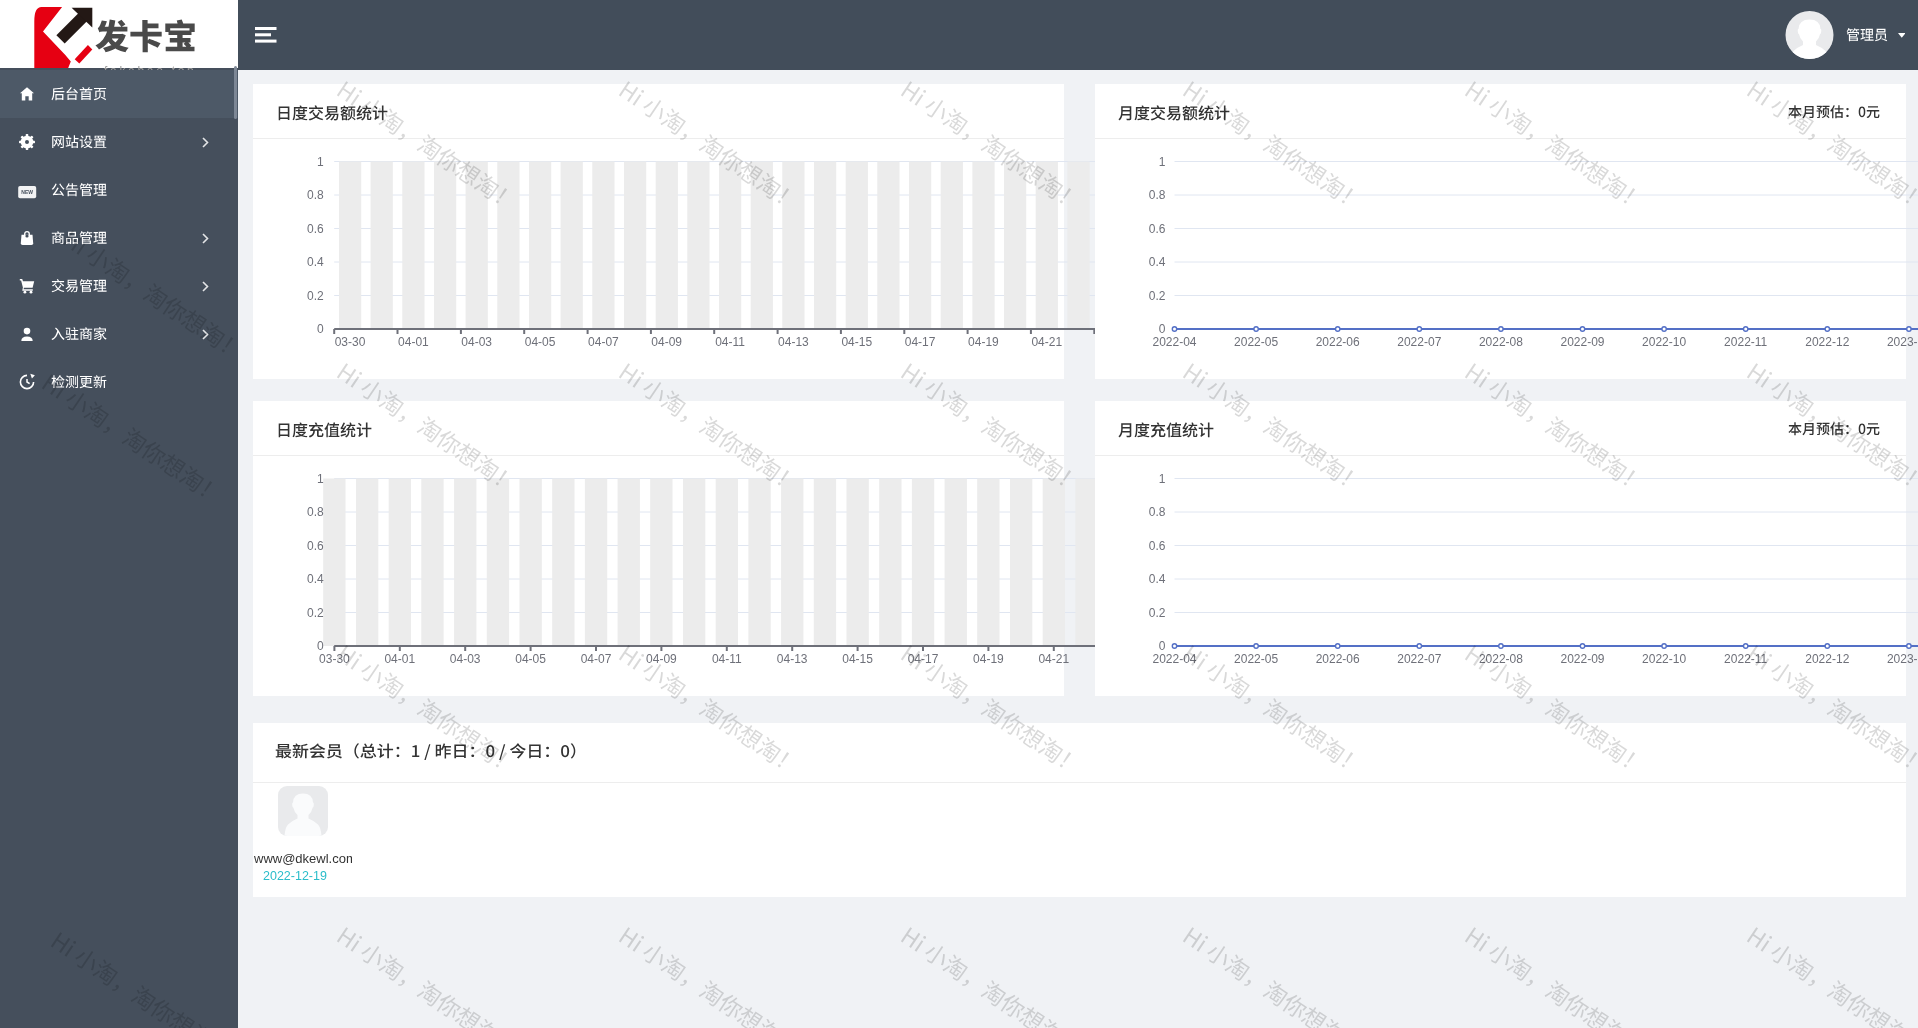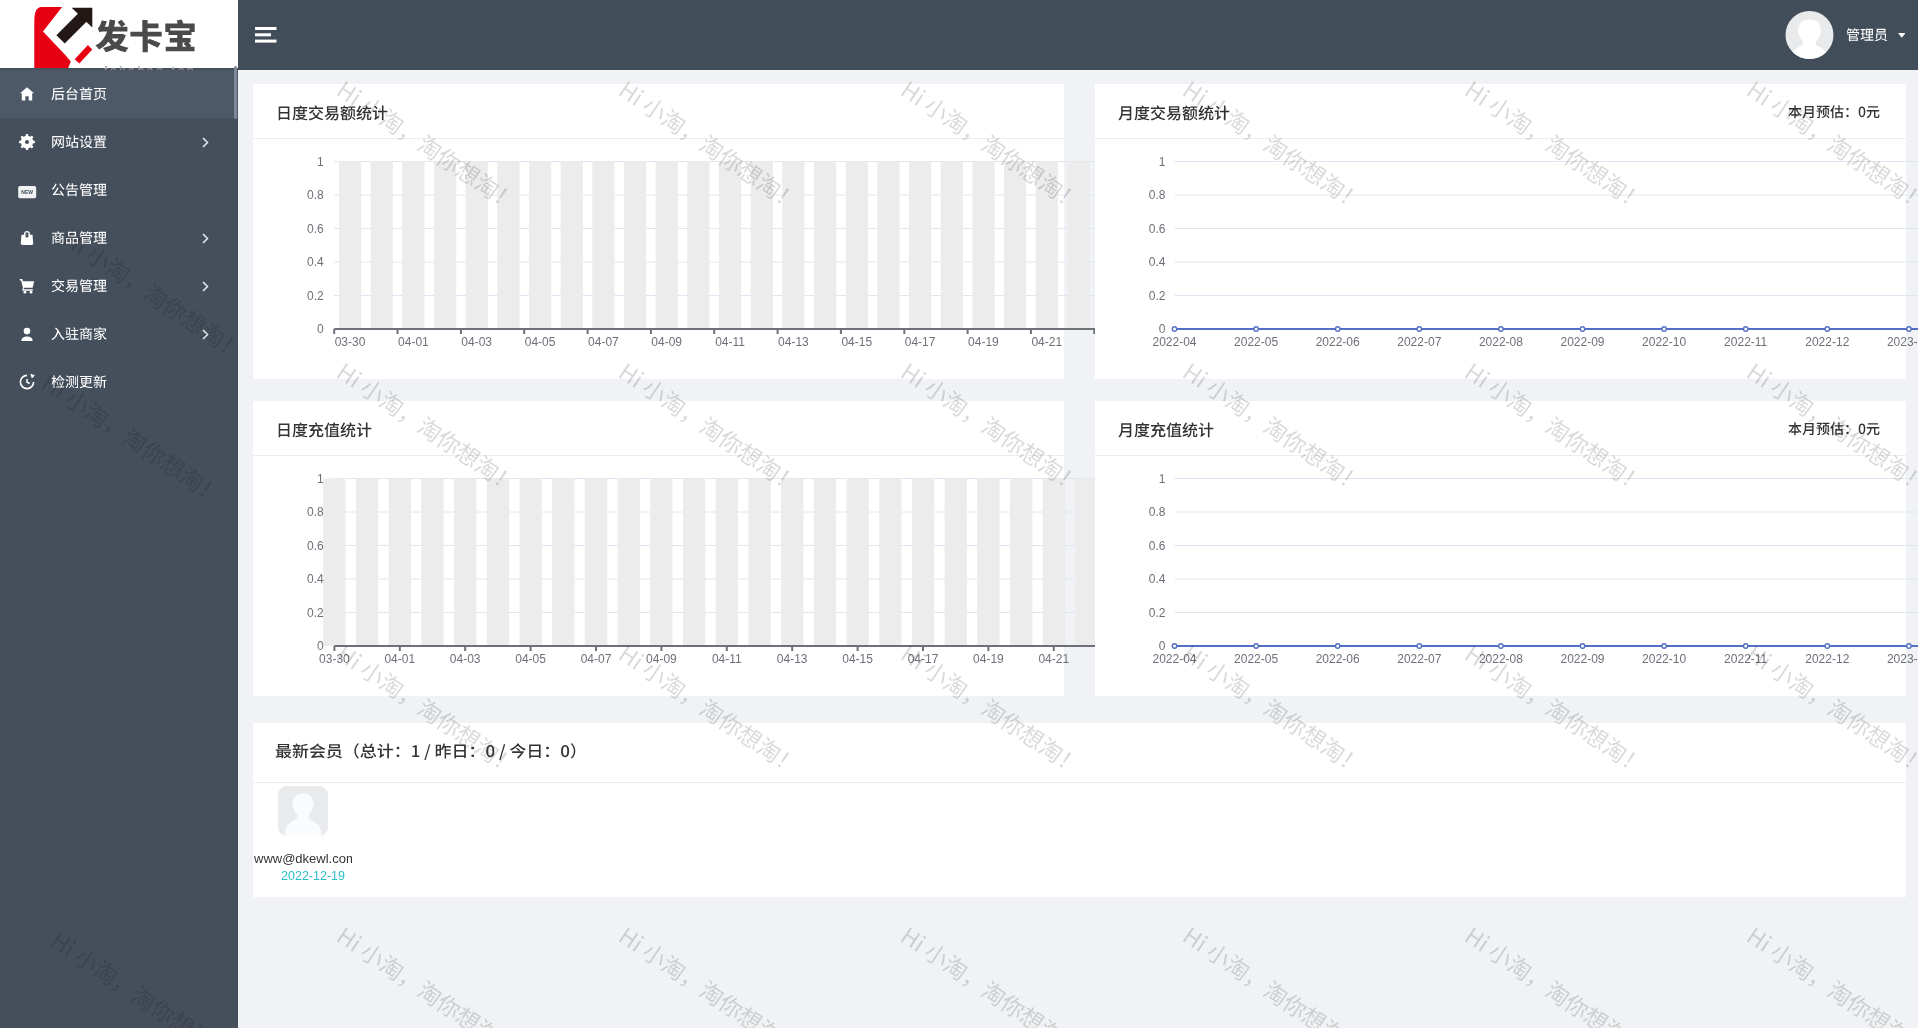--- a/index.html
+++ b/index.html
@@ -341,21 +341,21 @@
       <clipPath id="mac">
         <rect x="0" y="0" width="50" height="50" rx="9"></rect>
       </clipPath>
     </defs>
 <rect x="0" y="0" width="50" height="50" rx="9" fill="#e9eaec"></rect>
 <g clip-path="url(#mac)" fill="#fafbfc">
 <path d="M25,7.5 Q34.5,7.5 35,16.5 Q36,16.3 35.8,19 Q35.6,21.5 34.6,21.7 Q33.6,26.5 30.5,29 L30.5,32.5 Q36.5,35 40,38.5 Q43,42 43.5,50 L6.5,50 Q7,42 10,38.5 Q13.5,35 19.5,32.5 L19.5,29 Q16.4,26.5 15.4,21.7 Q14.4,21.5 14.2,19 Q14,16.3 15,16.5 Q15.5,7.5 25,7.5 Z"></path>
 </g>
   </svg>
 <div class="abs" style="left:254px;top:851px;width:97.5px;height:15px;overflow:hidden;font-size:13px;color:#333;white-space:nowrap">www@dkewl.com</div>
-<div class="abs" style="left:263px;top:869px;width:82px;text-align:right;font-size:12.5px;color:#2abdca">2022-12-19</div>
+<div class="abs" style="left:263px;top:869px;width:82px;text-align:left;font-size:12.5px;color:#2abdca">2022-12-19</div>
 <svg class="abs" style="left:0;top:0;pointer-events:none" width="1918" height="1028" viewBox="0 0 1918 1028">
 <defs>
       <g id="wmt">
         <path transform="translate(0,18)" d="M2.3 0V-16.9H4.4V-9.8H12.3V-16.9H14.4V0H12.3V-7.9H4.4V0Z M18.9 0V-12.5H21V0ZM19.9 -15.1Q19.3 -15.1 18.9 -15.5Q18.5 -15.8 18.5 -16.5Q18.5 -17.1 18.9 -17.5Q19.3 -17.8 19.9 -17.8Q20.5 -17.8 20.9 -17.5Q21.3 -17.1 21.3 -16.5Q21.3 -15.8 20.9 -15.5Q20.5 -15.1 19.9 -15.1Z M38.9 -19H40.7V-0.6Q40.7 0.4 40.5 0.9Q40.2 1.3 39.6 1.5Q38.9 1.7 37.9 1.8Q36.8 1.9 35.1 1.8Q35.1 1.6 35 1.3Q34.9 1 34.7 0.6Q34.6 0.3 34.4 0Q35.3 0.1 36.1 0.1Q36.8 0.1 37.4 0.1Q38 0.1 38.2 0.1Q38.6 0.1 38.7 -0.1Q38.9 -0.2 38.9 -0.6ZM44.4 -13.1 46.1 -13.8Q47.1 -12.1 48 -10.3Q49 -8.5 49.7 -6.7Q50.4 -4.9 50.7 -3.5L48.8 -2.8Q48.5 -4.2 47.9 -5.9Q47.2 -7.7 46.3 -9.6Q45.4 -11.5 44.4 -13.1ZM32.9 -13.6 34.8 -13.3Q34.4 -11.6 33.8 -9.7Q33.3 -7.9 32.5 -6.2Q31.6 -4.5 30.6 -3.2Q30.4 -3.3 30.1 -3.5Q29.8 -3.7 29.5 -3.8Q29.2 -4 29 -4.1Q30 -5.3 30.8 -6.9Q31.5 -8.6 32.1 -10.3Q32.6 -12.1 32.9 -13.6Z M61 -19.3 62.6 -18.9Q62 -17.4 61.2 -15.9Q60.4 -14.4 59.5 -13.1Q58.6 -11.8 57.7 -10.8Q57.5 -11 57.3 -11.2Q57 -11.4 56.8 -11.5Q56.5 -11.7 56.3 -11.8Q57.7 -13.2 59 -15.2Q60.2 -17.2 61 -19.3ZM61.6 -13.9 63.1 -13.5Q62.5 -12.2 61.7 -10.8Q60.9 -9.5 60.1 -8.6Q59.9 -8.7 59.4 -8.9Q59 -9.1 58.7 -9.3Q59.6 -10.2 60.4 -11.4Q61.1 -12.6 61.6 -13.9ZM60.5 -15.9H71.6V-14.3H59.9ZM70.8 -15.9H72.5Q72.5 -15.9 72.5 -15.7Q72.5 -15.5 72.5 -15.3Q72.5 -15.1 72.5 -15Q72.4 -10.8 72.4 -8Q72.3 -5.1 72.2 -3.3Q72.1 -1.5 71.9 -0.6Q71.7 0.4 71.4 0.8Q71 1.3 70.6 1.5Q70.2 1.7 69.6 1.8Q69 1.8 68 1.8Q67.1 1.8 66.1 1.8Q66.1 1.4 66 0.9Q65.8 0.5 65.6 0.1Q66.7 0.2 67.6 0.3Q68.6 0.3 69 0.3Q69.3 0.3 69.5 0.2Q69.7 0.1 69.8 -0.1Q70.1 -0.4 70.3 -1.3Q70.4 -2.3 70.5 -4.1Q70.6 -5.9 70.7 -8.7Q70.8 -11.5 70.8 -15.5ZM61.2 -11.8H68.5V-10.4H61.2ZM58.2 -8.2H69.5V-6.8H58.2ZM63.2 -11.1H64.7V-2.2H63.2ZM59.4 -5.8H60.8V-2.8H67.1V-5.8H68.6V-1.4H59.4ZM53.3 -17.8 54.4 -19Q55 -18.7 55.7 -18.4Q56.4 -18 57 -17.6Q57.7 -17.3 58.1 -16.9L56.9 -15.6Q56.6 -15.9 55.9 -16.3Q55.3 -16.7 54.6 -17.1Q54 -17.5 53.3 -17.8ZM52.1 -11.5 53.1 -12.7Q53.7 -12.5 54.3 -12.2Q55 -11.8 55.6 -11.5Q56.2 -11.2 56.6 -10.9L55.5 -9.5Q55.2 -9.8 54.6 -10.2Q54 -10.5 53.3 -10.9Q52.7 -11.3 52.1 -11.5ZM52.7 0.2Q53.2 -0.7 53.8 -1.9Q54.4 -3.1 55 -4.5Q55.6 -5.8 56 -7.1L57.4 -6Q57 -4.8 56.5 -3.5Q55.9 -2.2 55.4 -1Q54.8 0.3 54.3 1.3Z M77.8 2.5 77.3 1.2Q78.7 0.7 79.5 -0.2Q80.2 -1.1 80.2 -2.4L79.8 -4.4L81 -2.6Q80.8 -2.3 80.5 -2.2Q80.2 -2.1 79.8 -2.1Q79.1 -2.1 78.6 -2.5Q78.1 -2.9 78.1 -3.8Q78.1 -4.6 78.6 -5Q79.2 -5.4 79.8 -5.4Q80.8 -5.4 81.3 -4.7Q81.8 -4 81.8 -2.8Q81.8 -0.9 80.7 0.5Q79.7 1.8 77.8 2.5Z M107 -19.3 108.6 -18.9Q108 -17.4 107.2 -15.9Q106.4 -14.4 105.5 -13.1Q104.6 -11.8 103.7 -10.8Q103.5 -11 103.3 -11.2Q103 -11.4 102.8 -11.5Q102.5 -11.7 102.3 -11.8Q103.7 -13.2 105 -15.2Q106.2 -17.2 107 -19.3ZM107.6 -13.9 109.1 -13.5Q108.5 -12.2 107.7 -10.8Q106.9 -9.5 106.1 -8.6Q105.9 -8.7 105.4 -8.9Q105 -9.1 104.7 -9.3Q105.6 -10.2 106.4 -11.4Q107.1 -12.6 107.6 -13.9ZM106.5 -15.9H117.6V-14.3H105.9ZM116.8 -15.9H118.5Q118.5 -15.9 118.5 -15.7Q118.5 -15.5 118.5 -15.3Q118.5 -15.1 118.5 -15Q118.4 -10.8 118.4 -8Q118.3 -5.1 118.2 -3.3Q118.1 -1.5 117.9 -0.6Q117.7 0.4 117.4 0.8Q117 1.3 116.6 1.5Q116.2 1.7 115.6 1.8Q115 1.8 114 1.8Q113.1 1.8 112.1 1.8Q112.1 1.4 112 0.9Q111.8 0.5 111.6 0.1Q112.7 0.2 113.6 0.3Q114.6 0.3 115 0.3Q115.3 0.3 115.5 0.2Q115.7 0.1 115.8 -0.1Q116.1 -0.4 116.3 -1.3Q116.4 -2.3 116.5 -4.1Q116.6 -5.9 116.7 -8.7Q116.8 -11.5 116.8 -15.5ZM107.2 -11.8H114.5V-10.4H107.2ZM104.2 -8.2H115.5V-6.8H104.2ZM109.2 -11.1H110.7V-2.2H109.2ZM105.4 -5.8H106.8V-2.8H113.1V-5.8H114.6V-1.4H105.4ZM99.3 -17.8 100.4 -19Q101 -18.7 101.7 -18.4Q102.4 -18 103 -17.6Q103.7 -17.3 104.1 -16.9L102.9 -15.6Q102.6 -15.9 101.9 -16.3Q101.3 -16.7 100.6 -17.1Q100 -17.5 99.3 -17.8ZM98.1 -11.5 99.1 -12.7Q99.7 -12.5 100.3 -12.2Q101 -11.8 101.6 -11.5Q102.2 -11.2 102.6 -10.9L101.5 -9.5Q101.2 -9.8 100.6 -10.2Q100 -10.5 99.3 -10.9Q98.7 -11.3 98.1 -11.5ZM98.7 0.2Q99.2 -0.7 99.8 -1.9Q100.4 -3.1 101 -4.5Q101.6 -5.8 102 -7.1L103.4 -6Q103 -4.8 102.5 -3.5Q101.9 -2.2 101.4 -1Q100.8 0.3 100.3 1.3Z M130.9 -19.2 132.6 -18.8Q132.2 -17 131.6 -15.3Q130.9 -13.5 130.2 -12Q129.4 -10.5 128.5 -9.3Q128.4 -9.4 128.1 -9.6Q127.9 -9.9 127.6 -10.1Q127.3 -10.3 127.1 -10.4Q128 -11.5 128.7 -12.9Q129.4 -14.3 130 -15.9Q130.6 -17.5 130.9 -19.2ZM130.5 -9.5 132.2 -9.1Q131.9 -7.6 131.3 -6.2Q130.8 -4.7 130.2 -3.5Q129.6 -2.2 128.8 -1.3Q128.7 -1.4 128.4 -1.6Q128.1 -1.8 127.9 -1.9Q127.6 -2.1 127.4 -2.2Q128.4 -3.5 129.2 -5.5Q130.1 -7.4 130.5 -9.5ZM130.7 -14.9H141.1V-13.3H130.1ZM134.3 -14.2H136V-0.3Q136 0.5 135.8 0.9Q135.6 1.3 135.2 1.5Q134.7 1.7 133.9 1.8Q133.2 1.9 132.1 1.9Q132.1 1.5 131.9 1Q131.7 0.5 131.5 0.1Q132.3 0.1 133 0.1Q133.7 0.1 133.9 0.1Q134.1 0.1 134.2 0Q134.3 -0 134.3 -0.3ZM137.7 -9.1 139.2 -9.6Q139.9 -8.4 140.5 -7Q141 -5.7 141.5 -4.3Q141.9 -3 142.1 -1.9L140.4 -1.3Q140.3 -2.4 139.9 -3.7Q139.4 -5.1 138.9 -6.5Q138.3 -7.9 137.7 -9.1ZM140.6 -14.9H140.8L141.1 -14.9L142.3 -14.7Q142.1 -13.4 141.8 -12.1Q141.5 -10.7 141.3 -9.8L139.8 -10Q139.9 -10.6 140 -11.4Q140.2 -12.2 140.3 -13Q140.5 -13.9 140.6 -14.6ZM126.3 -19.2 127.9 -18.7Q127.2 -16.8 126.2 -14.9Q125.2 -13 124 -11.3Q122.8 -9.6 121.6 -8.4Q121.5 -8.6 121.3 -8.9Q121.1 -9.2 120.9 -9.5Q120.8 -9.9 120.6 -10.1Q121.7 -11.2 122.8 -12.7Q123.8 -14.1 124.8 -15.8Q125.7 -17.5 126.3 -19.2ZM123.9 -13.3 125.5 -14.9 125.6 -14.9V1.8H123.9Z M149.7 -4.6H151.4V-0.9Q151.4 -0.5 151.7 -0.3Q152 -0.2 153 -0.2Q153.2 -0.2 153.8 -0.2Q154.5 -0.2 155.2 -0.2Q155.9 -0.2 156.6 -0.2Q157.3 -0.2 157.6 -0.2Q158.1 -0.2 158.4 -0.4Q158.7 -0.6 158.8 -1.1Q158.9 -1.7 159 -2.9Q159.2 -2.7 159.4 -2.6Q159.7 -2.5 160 -2.4Q160.3 -2.3 160.5 -2.2Q160.4 -0.8 160.2 -0Q159.9 0.8 159.3 1Q158.7 1.3 157.7 1.3Q157.5 1.3 157 1.3Q156.6 1.3 155.9 1.3Q155.3 1.3 154.7 1.3Q154 1.3 153.5 1.3Q153 1.3 152.9 1.3Q151.6 1.3 150.9 1.2Q150.3 1 150 0.5Q149.7 -0 149.7 -0.9ZM152.8 -5.4 153.9 -6.3Q154.5 -5.8 155.1 -5.2Q155.7 -4.6 156.3 -4Q156.8 -3.5 157.1 -3L155.9 -2Q155.6 -2.4 155 -3Q154.5 -3.6 153.9 -4.2Q153.3 -4.9 152.8 -5.4ZM160.9 -4.6 162.4 -5.3Q162.9 -4.6 163.4 -3.7Q163.9 -2.9 164.4 -2.1Q164.9 -1.3 165.1 -0.7L163.5 0.1Q163.3 -0.5 162.8 -1.3Q162.4 -2.1 161.8 -3Q161.3 -3.9 160.9 -4.6ZM146.5 -4.9 148 -4.3Q147.7 -3.5 147.4 -2.6Q147.1 -1.7 146.7 -0.9Q146.3 -0 145.8 0.6L144.3 -0.1Q144.8 -0.8 145.2 -1.6Q145.6 -2.4 145.9 -3.2Q146.3 -4.1 146.5 -4.9ZM144.5 -15.9H154V-14.4H144.5ZM148.7 -19.3H150.3V-5.9H148.7ZM148.6 -15 149.8 -14.5Q149.3 -13.1 148.6 -11.7Q147.8 -10.3 146.9 -9.2Q146 -8 145.1 -7.2Q144.9 -7.5 144.6 -7.9Q144.2 -8.2 144 -8.4Q144.9 -9.1 145.8 -10.1Q146.7 -11.2 147.4 -12.4Q148.1 -13.7 148.6 -15ZM150.2 -13.2Q150.5 -13 151 -12.6Q151.6 -12.2 152.2 -11.8Q152.9 -11.3 153.4 -10.9Q153.9 -10.5 154.2 -10.3L153.2 -8.9Q152.9 -9.2 152.4 -9.7Q151.9 -10.1 151.3 -10.7Q150.7 -11.2 150.2 -11.6Q149.6 -12.1 149.3 -12.3ZM156.6 -13.2V-11H162.3V-13.2ZM156.6 -9.7V-7.5H162.3V-9.7ZM156.6 -16.7V-14.6H162.3V-16.7ZM155 -18.1H164V-6.1H155Z M176 -19.3 177.6 -18.9Q177 -17.4 176.2 -15.9Q175.4 -14.4 174.5 -13.1Q173.6 -11.8 172.7 -10.8Q172.5 -11 172.3 -11.2Q172 -11.4 171.8 -11.5Q171.5 -11.7 171.3 -11.8Q172.7 -13.2 174 -15.2Q175.2 -17.2 176 -19.3ZM176.6 -13.9 178.1 -13.5Q177.5 -12.2 176.7 -10.8Q175.9 -9.5 175.1 -8.6Q174.9 -8.7 174.4 -8.9Q174 -9.1 173.7 -9.3Q174.6 -10.2 175.4 -11.4Q176.1 -12.6 176.6 -13.9ZM175.5 -15.9H186.6V-14.3H174.9ZM185.8 -15.9H187.5Q187.5 -15.9 187.5 -15.7Q187.5 -15.5 187.5 -15.3Q187.5 -15.1 187.5 -15Q187.4 -10.8 187.4 -8Q187.3 -5.1 187.2 -3.3Q187.1 -1.5 186.9 -0.6Q186.7 0.4 186.4 0.8Q186 1.3 185.6 1.5Q185.2 1.7 184.6 1.8Q184 1.8 183 1.8Q182.1 1.8 181.1 1.8Q181.1 1.4 181 0.9Q180.8 0.5 180.6 0.1Q181.7 0.2 182.6 0.3Q183.6 0.3 184 0.3Q184.3 0.3 184.5 0.2Q184.7 0.1 184.8 -0.1Q185.1 -0.4 185.3 -1.3Q185.4 -2.3 185.5 -4.1Q185.6 -5.9 185.7 -8.7Q185.8 -11.5 185.8 -15.5ZM176.2 -11.8H183.5V-10.4H176.2ZM173.2 -8.2H184.5V-6.8H173.2ZM178.2 -11.1H179.7V-2.2H178.2ZM174.4 -5.8H175.8V-2.8H182.1V-5.8H183.6V-1.4H174.4ZM168.3 -17.8 169.4 -19Q170 -18.7 170.7 -18.4Q171.4 -18 172 -17.6Q172.7 -17.3 173.1 -16.9L171.9 -15.6Q171.6 -15.9 170.9 -16.3Q170.3 -16.7 169.6 -17.1Q169 -17.5 168.3 -17.8ZM167.1 -11.5 168.1 -12.7Q168.7 -12.5 169.3 -12.2Q170 -11.8 170.6 -11.5Q171.2 -11.2 171.6 -10.9L170.5 -9.5Q170.2 -9.8 169.6 -10.2Q169 -10.5 168.3 -10.9Q167.7 -11.3 167.1 -11.5ZM167.7 0.2Q168.2 -0.7 168.8 -1.9Q169.4 -3.1 170 -4.5Q170.6 -5.8 171 -7.1L172.4 -6Q172 -4.8 171.5 -3.5Q170.9 -2.2 170.4 -1Q169.8 0.3 169.3 1.3Z M194.2 -5.6 193.8 -14.5 193.7 -17.2H196.2L196.2 -14.5L195.7 -5.6ZM195 0.1Q194.4 0.1 193.9 -0.3Q193.5 -0.7 193.5 -1.4Q193.5 -2.1 193.9 -2.5Q194.4 -2.9 195 -2.9Q195.6 -2.9 196 -2.5Q196.4 -2.1 196.4 -1.4Q196.4 -0.7 196 -0.3Q195.6 0.1 195 0.1Z" fill="#000" fill-opacity="0.15"></path>
       </g>
     </defs>
     <use href="#wmt" transform="translate(345,79) rotate(34)"></use>
     <use href="#wmt" transform="translate(627,79) rotate(34)"></use>
     <use href="#wmt" transform="translate(909,79) rotate(34)"></use>
     <use href="#wmt" transform="translate(1191,79) rotate(34)"></use>

